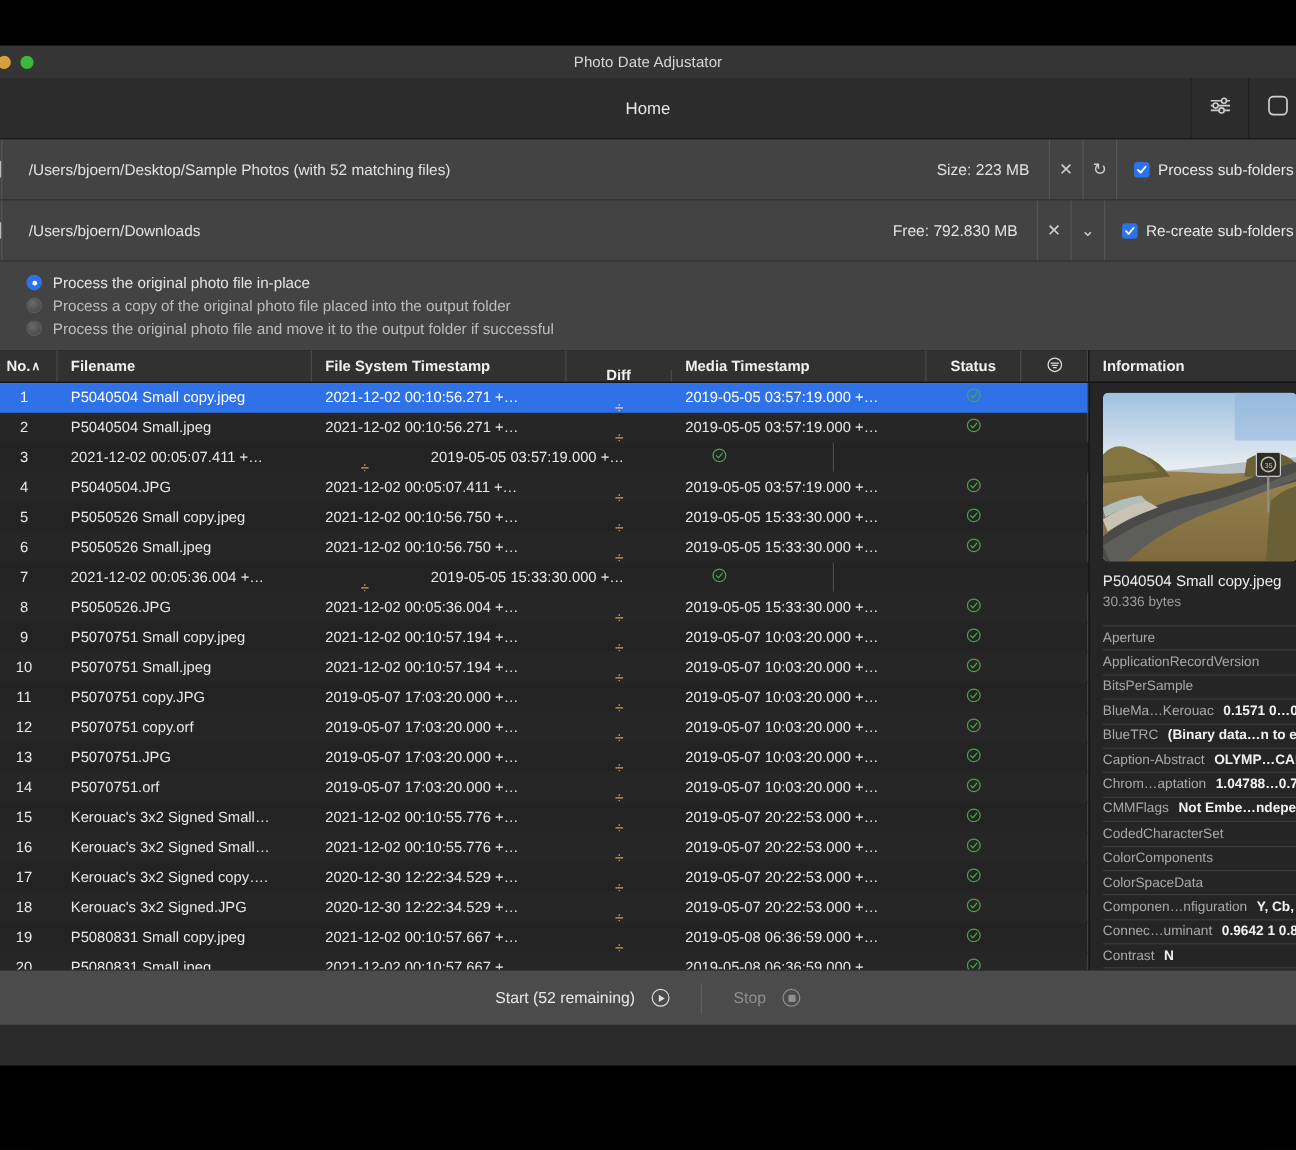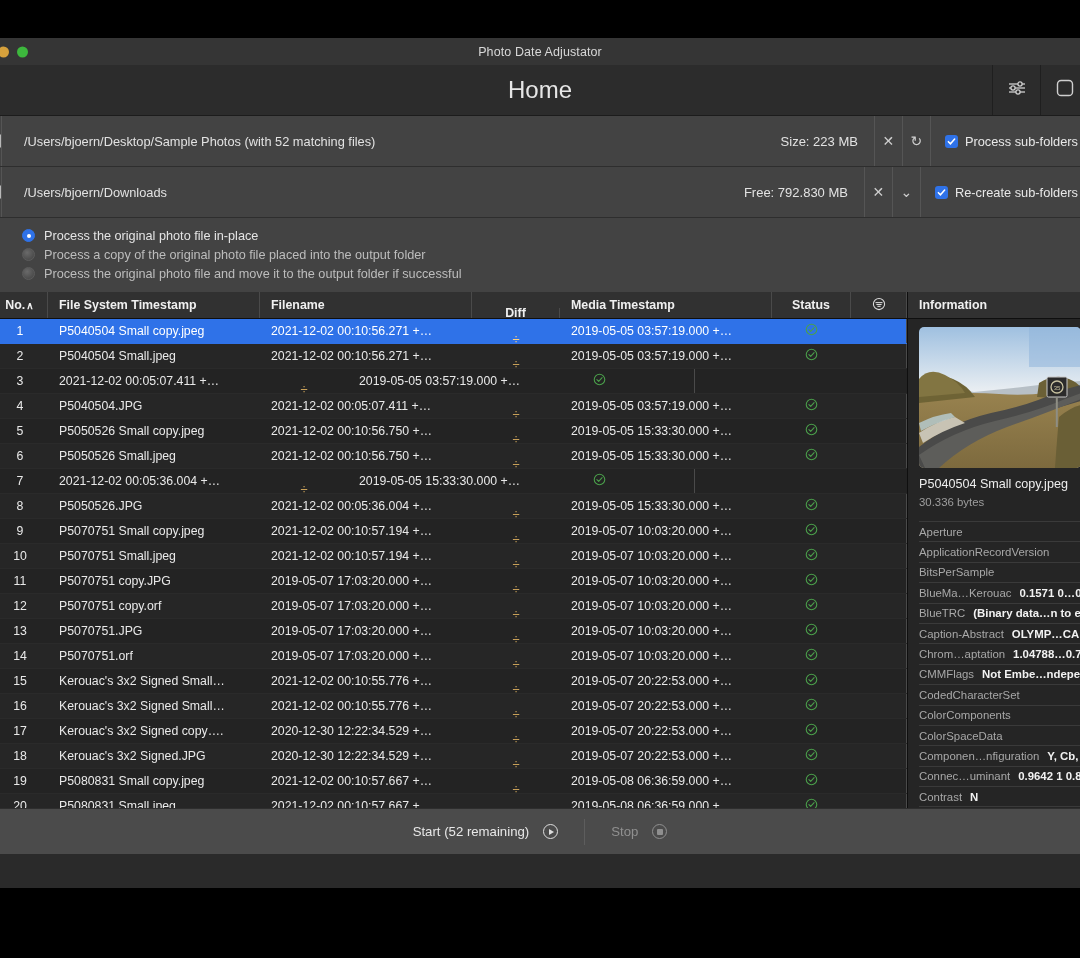--- a/index.html
+++ b/index.html
@@ -29,21 +29,21 @@
   .dot { width: 11px; height: 11px; border-radius: 50%; }
   .dot.yellow { background: #d6a13c; }
   .dot.green  { background: #3db83d; }
 
   
   .toolbar {
     position: relative; height: 51px; background: #2c2c2c;
     border-bottom: 1px solid #1c1c1c;
     display: flex; align-items: center; justify-content: center;
   }
-  .toolbar .home { font-size: 24px; color: #e6e6e6; font-weight: 400; }
+  .toolbar .home { font-size: 14px; color: #e6e6e6; font-weight: 400; }
   .toolbar-right { position: absolute; right: 0; top: 0; height: 100%; display: flex; }
   .tbtn {
     width: 48px; height: 100%;
     display: flex; align-items: center; justify-content: center;
     border-left: 1px solid #1f1f1f; cursor: default;
   }
 
   
   .pathrow {
     height: 51px; display: flex; align-items: center;
@@ -251,22 +251,22 @@
       </div>
     </div>
 
     <div class="table-area">
       <div class="table-left">
         <div class="thead">
           <div class="th c-no">
             <span>No.</span>
               <span style="font-size:10px;margin-left:1px;">∧</span>
           </div>
+          <div class="th c-name">Filename</div>
           <div class="th c-fst">File System Timestamp</div>
-          <div class="th c-name">Filename</div>
           <div class="th c-diff">Diff</div>
           <div class="th c-media">Media Timestamp</div>
           <div class="th c-stat">Status</div>
           <div class="th c-opt">
             <span>
               <svg width="14" height="14" viewBox="0 0 16 16" fill="none" stroke="#dcdcdc" stroke-width="1.2">
                 <circle cx="8" cy="8" r="6.4"></circle>
                   <line x1="4" y1="6.4" x2="12" y2="6.4"></line>
                 <line x1="5" y1="8.6" x2="11" y2="8.6"></line>
                   <line x1="6.2" y1="10.7" x2="9.8" y2="10.7"></line>

